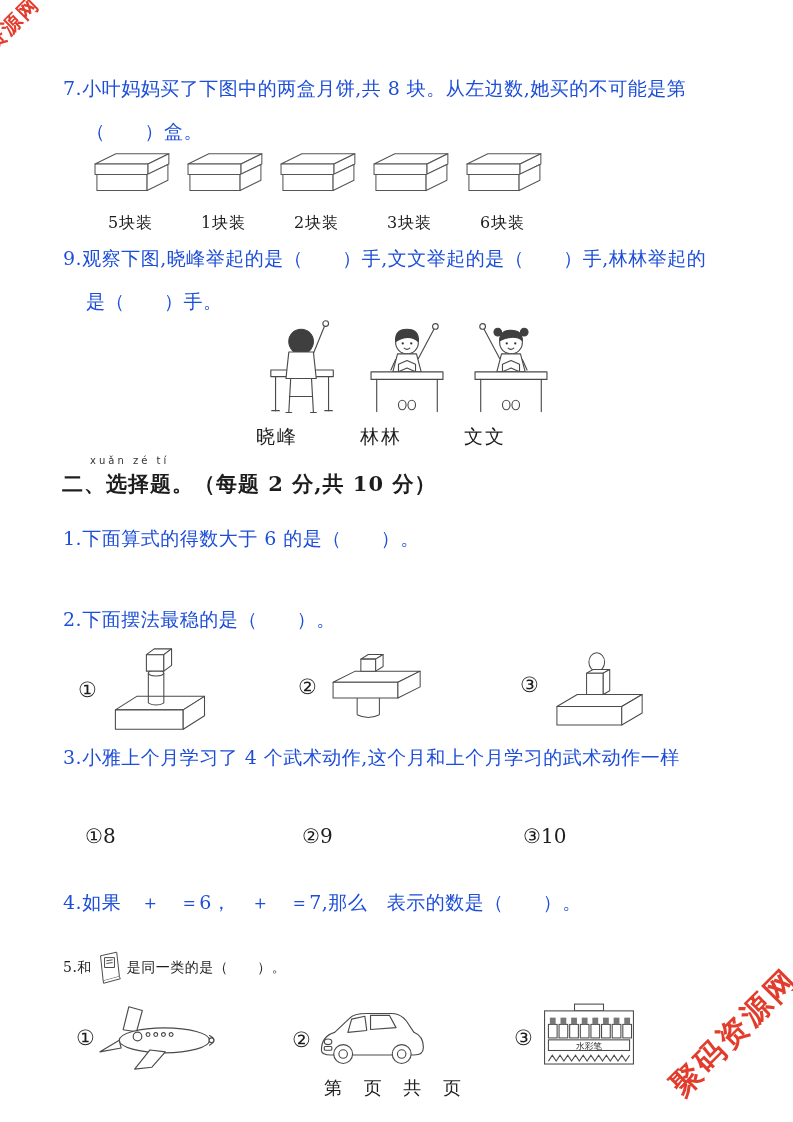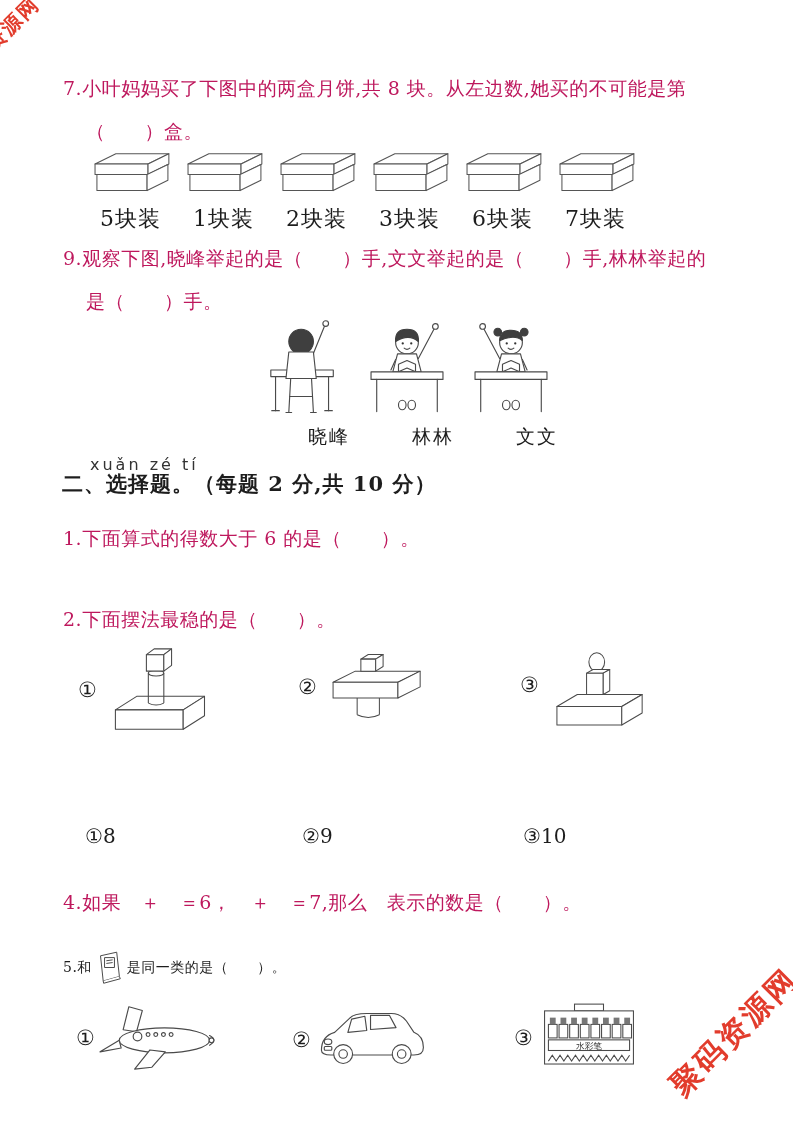--- a/index.html
+++ b/index.html
@@ -1,34 +1,34 @@
 <!DOCTYPE html>
 <html><head>
 <meta charset="utf-8">
 <style>
   html,body{margin:0;padding:0;background:#fff;}
   .page{
     position:relative;width:793px;height:1122px;overflow:hidden;background:#ffffff;
     font-family:"DejaVu Serif","Liberation Serif",serif;color:#1d1d1d;
   }
-  .qline{position:absolute;font-size:19px;letter-spacing:.5px;white-space:nowrap;color:#be185d;}
+  .qline{position:absolute;font-size:19px;letter-spacing:.5px;white-space:nowrap;color:#1d4ed8;}
   .indent{left:86px;}
   .optrow{position:absolute;left:0;width:100%;height:30px;}
   .opt{position:absolute;font-size:20px;white-space:nowrap;}
   .opt.c1{left:85px;} .opt.c2{left:302px;} .opt.c3{left:523px;}
   .mark{position:absolute;font-size:21px;}
   .boxes-row{position:absolute;left:84px;top:148px;width:650px;display:flex;}
   .box-cell{width:93px;text-align:center;}
   .box-cell svg{display:block;margin:0 auto;}
-  .box-label{font-size:22px;margin-top:3px;letter-spacing:1px;}
+  .box-label{font-size:16px;margin-top:12px;letter-spacing:1px;}
   .students-row{position:absolute;left:256px;top:316px;display:flex;gap:10px;}
-  .student{width:94px;text-align:right;}
+  .student{width:94px;text-align:left;}
   .student svg{display:block;margin:0 auto;}
   .student-name{font-size:19px;letter-spacing:2px;margin-top:2px;}
-  .pinyin{position:absolute;left:90px;top:455px;font-size:16px;letter-spacing:3px;color:#333;
+  .pinyin{position:absolute;left:90px;top:455px;font-size:10px;letter-spacing:3px;color:#333;
           font-family:"DejaVu Sans","Liberation Sans",sans-serif;}
   .section-title{position:absolute;left:62px;top:470px;font-size:21px;font-weight:bold;letter-spacing:1px;white-space:nowrap;}
   .q5line{position:absolute;left:63px;top:950px;display:flex;align-items:center;font-size:14px;letter-spacing:.5px;white-space:nowrap;}
   .q5line svg{margin:0 4px;}
   .footer{position:absolute;left:0;top:1076px;width:100%;text-align:center;font-size:18px;letter-spacing:8px;}
   .wm{position:absolute;color:#e23c2c;font-weight:bold;transform:rotate(-45deg);white-space:nowrap;
       font-family:"DejaVu Sans","Liberation Sans",sans-serif;}
   .wm-br{left:652px;top:1012px;font-size:30px;letter-spacing:3px;}
   .wm-tl{left:-58px;top:26px;font-size:20px;letter-spacing:2px;}
   .fig{position:absolute;}
@@ -78,26 +78,20 @@
       <svg viewBox="0 0 92 56" width="88" height="53">
           <use href="#sym-mooncake-box"></use>
         </svg>
       <div class="box-label">3块装</div>
     </div>
     <div class="box-cell">
       <svg viewBox="0 0 92 56" width="88" height="53">
           <use href="#sym-mooncake-box"></use>
         </svg>
       <div class="box-label">6块装</div>
-    </div>
-    <div class="box-cell">
-      <svg viewBox="0 0 92 56" width="88" height="53">
-          <use href="#sym-mooncake-box"></use>
-        </svg>
-      <div class="box-label">7块装</div>
     </div>
   </div>
 
   <div class="qline" style="left:63px;top:246px;">9.观察下图,晓峰举起的是（　　）手,文文举起的是（　　）手,林林举起的</div>
   <div class="qline indent" style="top:289px;">是（　　）手。</div>
 
   <div class="students-row">
     <div class="student">
       <svg viewBox="0 0 92 112" width="92" height="106">
         <g stroke="#4a4a4a" stroke-width="1.2" fill="none" stroke-linecap="round" stroke-linejoin="round">
@@ -209,20 +203,21 @@
       <ellipse cx="59" cy="13" rx="8.5" ry="10"></ellipse>
       <polygon points="16,61 86,61 108,48 38,48"></polygon>
       <rect x="16" y="61" width="70" height="20"></rect>
       <polygon points="86,81 86,61 108,48 108,68"></polygon>
       <polygon points="48,25 66,25 73,21 55,21"></polygon>
       <rect x="48" y="25" width="18" height="23"></rect>
       <polygon points="66,48 66,25 73,21 73,44"></polygon>
     </g>
   </svg>
 
+  <div class="qline" style="left:63px;top:745px;">3.小雅上个月学习了 4 个武术动作,这个月和上个月学习的武术动作一样</div>
   <div class="optrow" style="top:824px;">
     <span class="opt c1">①8</span>
     <span class="opt c2">②9</span>
     <span class="opt c3">③10</span>
   </div>
 
   <div class="qline" style="left:63px;top:866px;margin-top:24px;">4.如果　＋　＝6，　＋　＝7,那么　表示的数是（　　）。</div>
 
   <div class="q5line">
     <span>5.和</span>
@@ -290,15 +285,16 @@
       <rect x="83" y="25" width="9" height="14"></rect>
         <rect x="84.5" y="18" width="6" height="7" fill="#777" stroke="none"></rect>
       <rect x="94" y="25" width="9" height="14"></rect>
         <rect x="95.5" y="18" width="6" height="7" fill="#777" stroke="none"></rect>
       <rect x="17" y="41" width="84" height="11"></rect>
       <text x="59" y="50" font-size="9" text-anchor="middle" fill="#333" stroke="none">水彩笔</text>
       <path d="M17,63 L21,57 L25,63 L29,57 L33,63 L37,57 L41,63 L45,57 L49,63 L53,57 L57,63 L61,57 L65,63 L69,57 L73,63 L77,57 L81,63 L85,57 L89,63 L93,57 L97,63 L101,57" fill="none"></path>
     </g>
   </svg>
 
+  <div class="footer">第 页 共 页</div>
   <div class="wm wm-br">聚码资源网</div>
 
 </div>
 
 </body></html>

